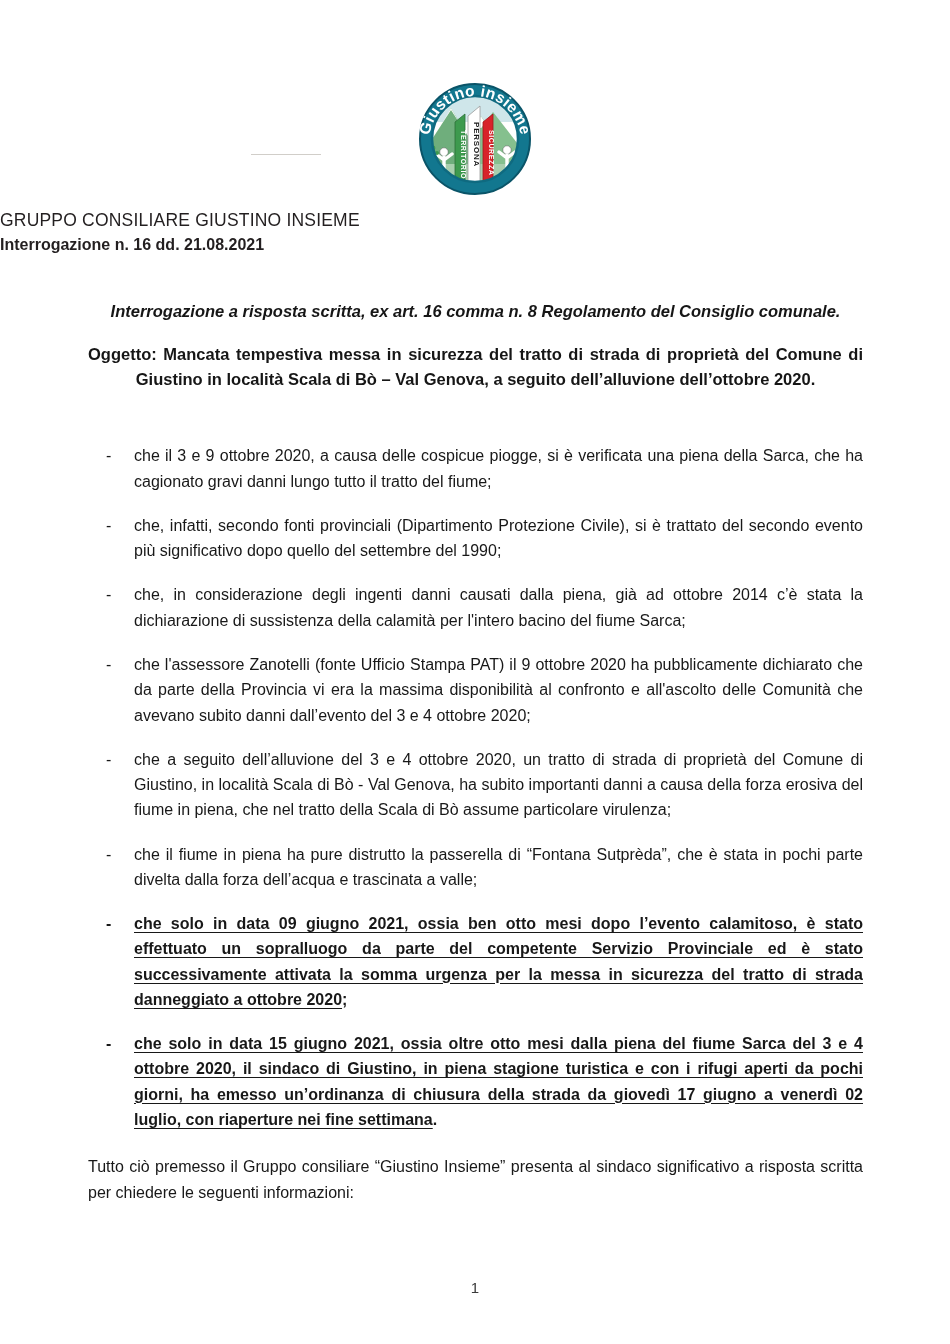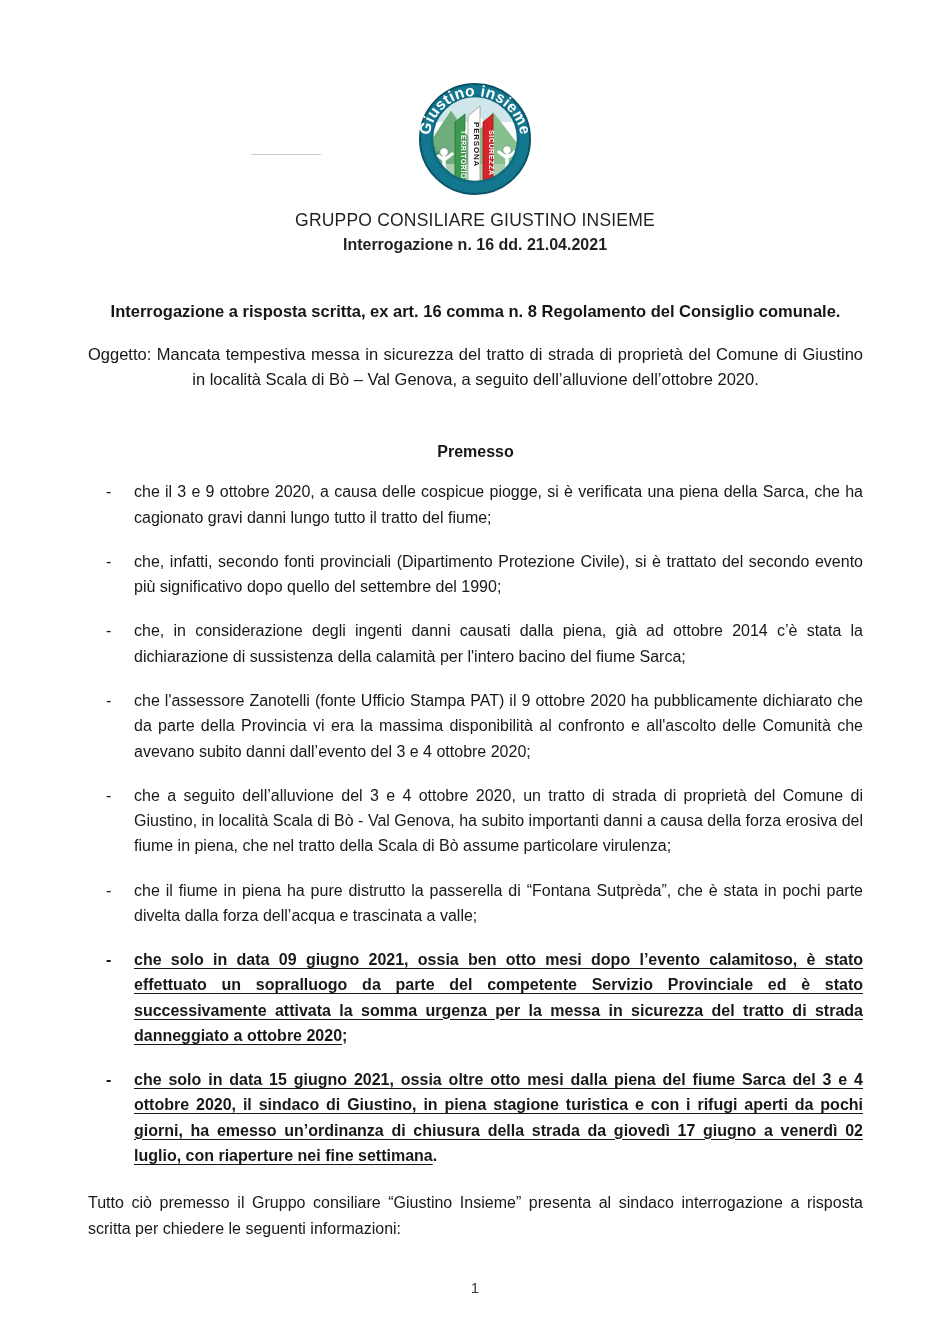--- a/index.html
+++ b/index.html
@@ -46,21 +46,21 @@
     background: #c9c6c0;
     opacity: .85;
   }
 
   
   .header-block {
     position: absolute;
     top: 210px;
     left: 0;
     width: 950px;
-    text-align: center;
+    text-align: left;
   }
   .org-name {
     font-size: 17.5px;
     letter-spacing: .2px;
     color: #231f20;
     line-height: 1.2;
   }
   .doc-ref {
     font-size: 16px;
     font-weight: bold;
@@ -77,24 +77,25 @@
     width: 775px;
   }
 
   .title-line {
     font-size: 16.5px;
     font-weight: bold;
     text-align: center;
     line-height: 1.45;
     margin: 0 0 18px 0;
     color: #161616;
+    font-style: italic;
   }
   .subject {
     font-size: 16.5px;
-    font-weight: normal;
+    font-weight: bold;
     text-align: justify;
     text-align-last: center;
     line-height: 1.5;
     margin: 0 0 52px 0;
     color: #161616;
   }
   .section-heading {
     font-size: 16px;
     font-weight: bold;
     text-align: center;
@@ -220,30 +221,29 @@
 
         <text fill="#ffffff" font-family="Liberation Sans, sans-serif" font-size="15.5" font-weight="bold" letter-spacing="0.4">
           <textPath href="#arcPath" startOffset="50%" text-anchor="middle">Giustino insieme</textPath>
         </text>
       </svg>
     </div>
   </div>
 
   <div class="header-block">
     <div class="org-name">GRUPPO CONSILIARE GIUSTINO INSIEME</div>
-    <div class="doc-ref">Interrogazione n. 16 dd. 21.04.2021</div>
+    <div class="doc-ref">Interrogazione n. 16 dd. 21.08.2021</div>
   </div>
 
   <div class="content">
 
     <p class="title-line">Interrogazione a risposta scritta, ex art. 16 comma n. 8 Regolamento del Consiglio comunale.</p>
 
     <p class="subject">Oggetto: Mancata tempestiva messa in sicurezza del tratto di strada di proprietà del Comune di Giustino in località Scala di Bò – Val Genova, a seguito dell’alluvione dell’ottobre 2020.</p>
 
-    <p class="section-heading">Premesso</p>
 
     <ul class="premises">
       <li>
         <span class="marker">-</span>
         <span class="body-text">che il 3 e 9 ottobre 2020, a causa delle cospicue piogge, si è verificata una piena della Sarca, che ha cagionato gravi danni lungo tutto il tratto del fiume;</span>
       </li>
       <li>
         <span class="marker">-</span>
         <span class="body-text">che, infatti, secondo fonti provinciali (Dipartimento Protezione Civile), si è trattato del secondo evento più significativo dopo quello del settembre del 1990;</span>
       </li>
@@ -266,18 +266,18 @@
       <li class="emphasis">
         <span class="marker">-</span>
         <span class="em-text">che solo in data 09 giugno 2021, ossia ben otto mesi dopo l’evento calamitoso, è stato effettuato un sopralluogo da parte del competente Servizio Provinciale ed è stato successivamente attivata la somma urgenza per la messa in sicurezza del tratto di strada danneggiato a ottobre 2020</span><span class="tail">;</span>
       </li>
       <li class="emphasis">
         <span class="marker">-</span>
         <span class="em-text">che solo in data 15 giugno 2021, ossia oltre otto mesi dalla piena del fiume Sarca del 3 e 4 ottobre 2020, il sindaco di Giustino, in piena stagione turistica e con i rifugi aperti da pochi giorni, ha emesso un’ordinanza di chiusura della strada da giovedì 17 giugno a venerdì 02 luglio, con riaperture nei fine settimana</span><span class="tail">.</span>
       </li>
     </ul>
 
-    <p class="closing">Tutto ciò premesso il Gruppo consiliare “Giustino Insieme” presenta al sindaco interrogazione a risposta scritta per chiedere le seguenti informazioni:</p>
+    <p class="closing">Tutto ciò premesso il Gruppo consiliare “Giustino Insieme” presenta al sindaco significativo a risposta scritta per chiedere le seguenti informazioni:</p>
   </div>
 
   <div class="page-number">1</div>
 
 </div>
 
 </body></html>

